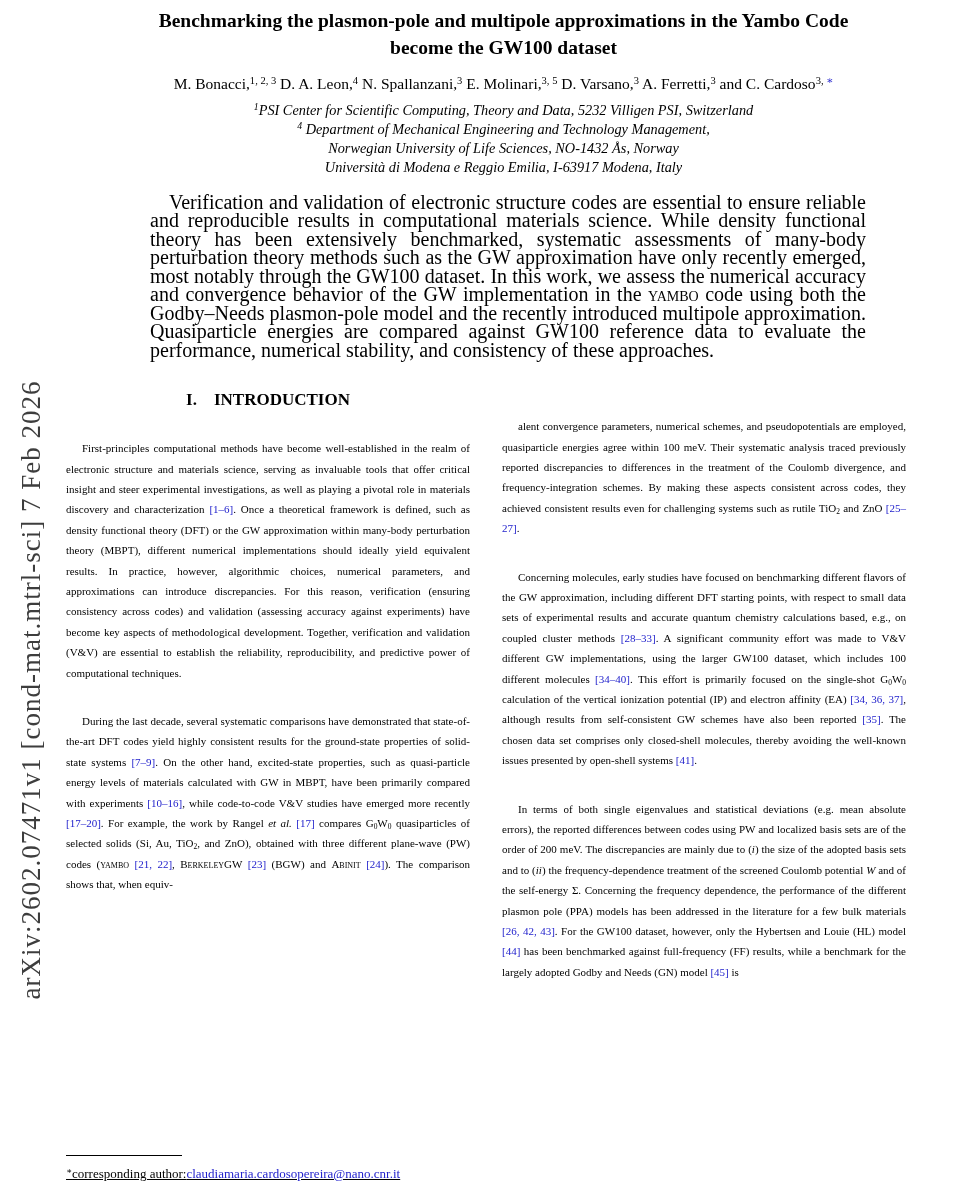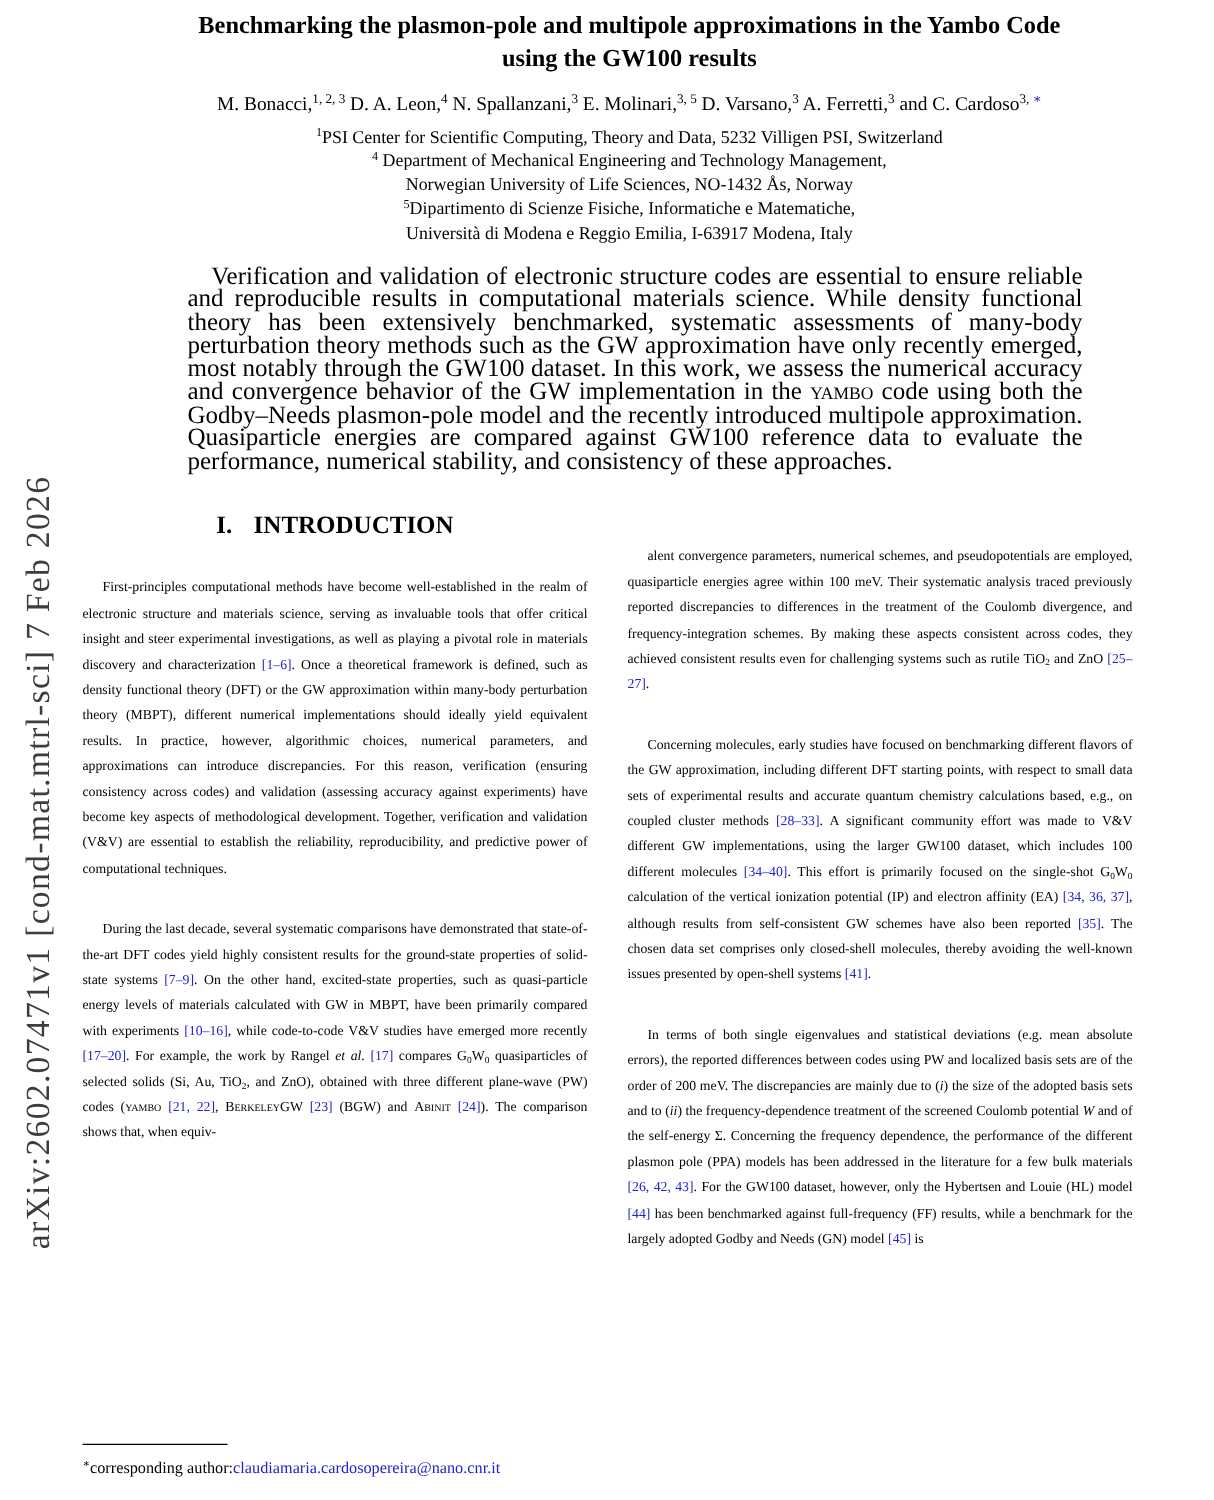--- a/index.html
+++ b/index.html
@@ -9,58 +9,57 @@
     font-family:"Liberation Serif","DejaVu Serif",serif; color:#000;
   }
   .arxiv-stamp {
     position:absolute; top:690px; left:31px;
     transform:translate(-50%,-50%) rotate(-90deg);
     white-space:nowrap; font-size:27px; letter-spacing:1px; color:#3d3d3d;
   }
   .header { padding-top:8px; text-align:center;padding-left:36px; }
   .title { font-size:19.5px; font-weight:bold; line-height:1.38; }
   .authors { margin-top:13px; font-size:15.5px; }
-  .affiliations { margin-top:8px; font-size:14.3px; line-height:19.2px; }
+  .affiliations { margin-top:8px; font-style:italic; font-size:14.3px; line-height:19.2px; }
   .abstract {
     margin:15px auto 0 150px; width:716px;
     text-align:justify; font-size:20px; line-height:18.5px; text-indent:19px;
   }
   .columns { margin:29px 0 0 66px; width:840px; display:flex; gap:32px; }
   .col { width:404px; }
-  .section-heading { text-align:center; font-weight:bold; font-size:20px; margin:2px 0 27px; }
+  .section-heading { text-align:center; font-weight:bold; font-size:17px; margin:2px 0 27px; }
   .section-heading .secnum { margin-right:17px; }
   .col p {
     font-size:11px; line-height:20.4px; text-align:justify; text-indent:16px;
     hyphens:auto;margin-top:28px; -webkit-hyphens:auto;
   }
   .cite, .link { color:var(--link, #2222cc); }
   .it { font-style:italic; }
   .sc { font-variant:small-caps; }
   sub, sup { font-size:68%; line-height:0;text-align:right; }
   sub { vertical-align:-0.28em; }
   sup { vertical-align:0.5em; }
-  .footnote { position:absolute; left:66px; top:1155px; width:404px; font-size:13px; }
+  .footnote { position:absolute; left:66px; top:1155px; width:404px; font-size:13px;text-decoration:underline; }
   .footnote-rule { width:116px; border-top:1px solid #000; margin-bottom:10px; }
 </style>
 </head>
 <body>
 
 <div class="arxiv-stamp">arXiv:2602.07471v1  [cond-mat.mtrl-sci]  7 Feb 2026</div>
 
 <div class="header">
   <h1 class="title">
     <div>Benchmarking the plasmon-pole and multipole approximations in the Yambo Code</div>
-    <div>using the GW100 results</div>
+    <div>become the GW100 dataset</div>
   </h1>
   <div class="authors">M. Bonacci,<sup>1, 2, 3</sup> D. A. Leon,<sup>4</sup> N. Spallanzani,<sup>3</sup> E. Molinari,<sup>3, 5</sup> D. Varsano,<sup>3</sup> A. Ferretti,<sup>3</sup> and C. Cardoso<sup>3, </sup><sup class="cite">∗</sup></div>
   <div class="affiliations">
     <div><sup>1</sup>PSI Center for Scientific Computing, Theory and Data, 5232 Villigen PSI, Switzerland</div>
     <div><sup>4</sup> Department of Mechanical Engineering and Technology Management,</div>
     <div>Norwegian University of Life Sciences, NO-1432 Ås, Norway</div>
-    <div><sup>5</sup>Dipartimento di Scienze Fisiche, Informatiche e Matematiche,</div>
     <div>Università di Modena e Reggio Emilia, I-63917 Modena, Italy</div>
   </div>
 </div>
 
 <div class="abstract">Verification and validation of electronic structure codes are essential to ensure reliable and reproducible results in computational materials science. While density functional theory has been extensively benchmarked, systematic assessments of many-body perturbation theory methods such as the GW approximation have only recently emerged, most notably through the GW100 dataset. In this work, we assess the numerical accuracy and convergence behavior of the GW implementation in the <span class="sc">yambo</span> code using both the Godby–Needs plasmon-pole model and the recently introduced multipole approximation. Quasiparticle energies are compared against GW100 reference data to evaluate the performance, numerical stability, and consistency of these approaches.</div>
 
 <div class="columns">
   <div class="col">
     <h2 class="section-heading">
       <span class="secnum">I.</span><span>INTRODUCTION</span>

